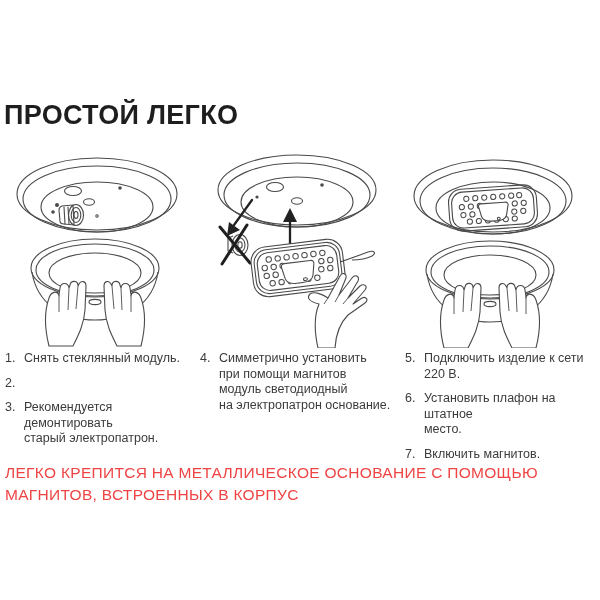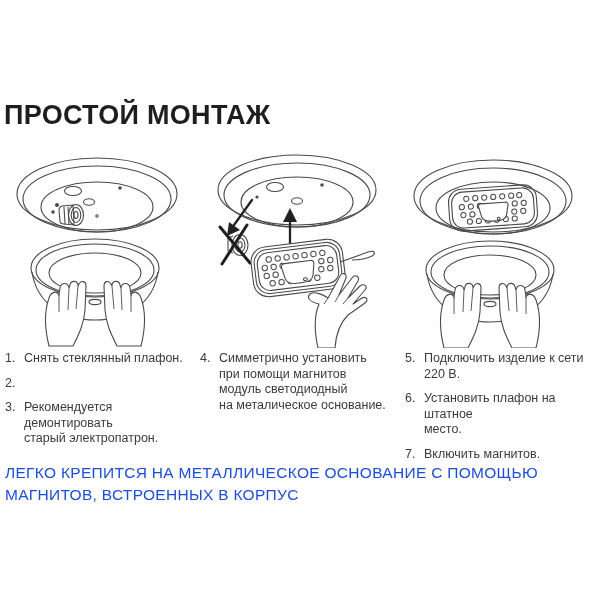--- a/index.html
+++ b/index.html
@@ -20,31 +20,31 @@
   .steps.c2{left:200px;width:205px;}
   .steps.c3{left:405px;width:200px;}
   .step{
     display:flex;gap:6px;margin-bottom:9px;
     font-size:12.5px;line-height:15.5px;color:#3b3b3b;
   }
   .step .num{flex:0 0 13px;}
   .step .txt{white-space:pre-line;}
   .footer{
     position:absolute;left:5px;top:462px;width:560px;
-    font-size:15.5px;line-height:21.5px;color:#1d4ed8;
+    font-size:15.5px;line-height:21.5px;color:#ef4444;
     letter-spacing:0.3px;white-space:pre-line;
   }
   svg{display:block;}
 </style>
 </head>
 <body>
 
 <div class="page">
 
-  <div class="title">ПРОСТОЙ МОНТАЖ</div>
+  <div class="title">ПРОСТОЙ ЛЕГКО</div>
 
   <svg class="panel p1" width="190" height="198" viewBox="0 0 190 198">
     <g stroke="#4a4a4a" fill="none" stroke-width="1.1" stroke-linecap="round">
       <ellipse cx="92" cy="44" rx="80" ry="36"></ellipse>
       <ellipse cx="92" cy="49" rx="74" ry="33"></ellipse>
       <ellipse cx="92" cy="57" rx="56" ry="25"></ellipse>
       <ellipse cx="68" cy="41" rx="8.5" ry="4.5"></ellipse>
       <ellipse cx="84" cy="52" rx="5.5" ry="3.2"></ellipse>
       <circle cx="115" cy="38" r="1.8" fill="#4a4a4a" stroke="none"></circle>
       <circle cx="52" cy="55" r="2" fill="#4a4a4a" stroke="none"></circle>
@@ -199,39 +199,39 @@
       <g>
         <path fill="#ffffff" d="M136,198 C140,182 141,164 136,150 C134,144 128,142 126,147 L125,140 C124,134 117,134 116,140 L115,137 C114,132 107,132 107,138 L106,136 C104,132 99,133 99,138 L100,162 C101,176 106,186 112,198 Z"></path>
         <path d="M126,147 L126,164 M116,140 L117,162 M107,138 L109,161" stroke-width="0.9"></path>
       </g>
     </g>
   </svg>
 
   <div class="steps c1">
     <div class="step">
       <span class="num">1.</span>
-      <span class="txt">Снять стеклянный плафон.</span>
+      <span class="txt">Снять стеклянный модуль.</span>
     </div>
     <div class="step">
       <span class="num">2.</span>
     </div>
     <div class="step">
       <span class="num">3.</span>
       <span class="txt">Рекомендуется демонтировать
 старый электропатрон.</span>
     </div>
   </div>
 
   <div class="steps c2">
     <div class="step">
       <span class="num">4.</span>
       <span class="txt">Симметрично установить
 при помощи магнитов
 модуль светодиодный
-на металическое основание.</span>
+на электропатрон основание.</span>
     </div>
   </div>
 
   <div class="steps c3">
     <div class="step">
       <span class="num">5.</span>
       <span class="txt">Подключить изделие к сети 220 В.</span>
     </div>
     <div class="step">
       <span class="num">6.</span>

